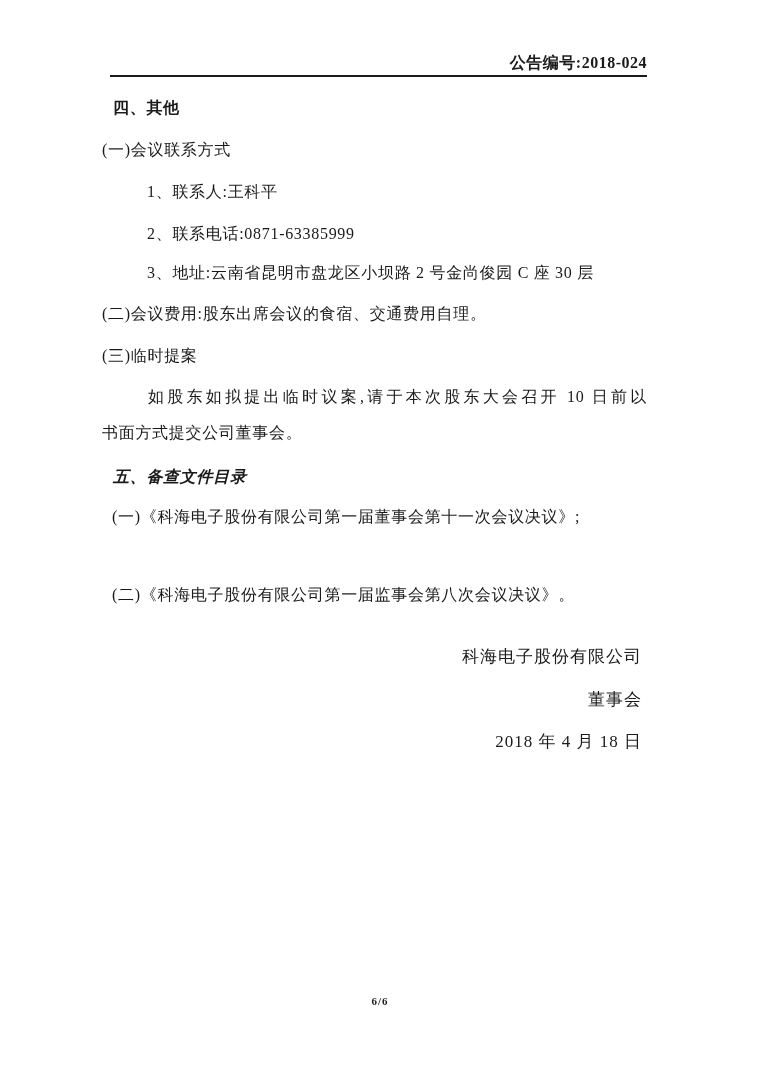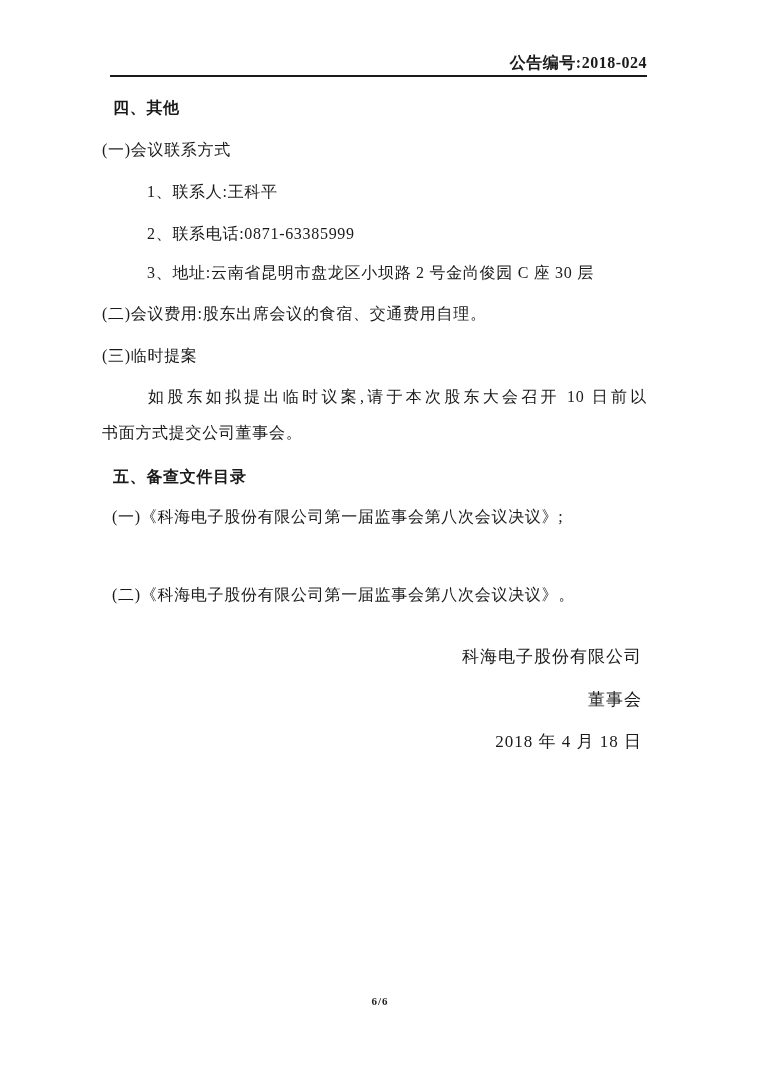--- a/index.html
+++ b/index.html
@@ -98,23 +98,23 @@
   <div class="line" style="top:262px; left:147px;">3、地址:云南省昆明市盘龙区小坝路 2 号金尚俊园 C 座 30 层</div>
 
   <div class="line" style="top:303px; left:102px;">(二)会议费用:股东出席会议的食宿、交通费用自理。</div>
 
   <div class="line" style="top:345px; left:102px;">(三)临时提案</div>
 
   <div class="para-justify" style="top:386px;">如股东如拟提出临时议案,请于本次股东大会召开 10 日前以</div>
 
   <div class="line" style="top:422px; left:102px;">书面方式提交公司董事会。</div>
 
-  <div class="line bold" style="top:466px; left:113px;">五、备查文件目录</div>
+  <div class="line bold" style="top:466px; left:113px;font-style:italic;">五、备查文件目录</div>
 
-  <div class="line" style="top:506px; left:112px;">(一)《科海电子股份有限公司第一届监事会第八次会议决议》;</div>
+  <div class="line" style="top:506px; left:112px;">(一)《科海电子股份有限公司第一届董事会第十一次会议决议》;</div>
 
   <div class="line" style="top:548px; left:112px;margin-top:36px;">(二)《科海电子股份有限公司第一届监事会第八次会议决议》。</div>
 
   <div class="sig-line" style="top:645px;">科海电子股份有限公司</div>
 
   <div class="sig-line" style="top:688px;">董事会</div>
 
   <div class="sig-line" style="top:730px;text-align:right;">2018 年 4 月 18 日</div>
 
   <div class="page-number">6/6</div>

